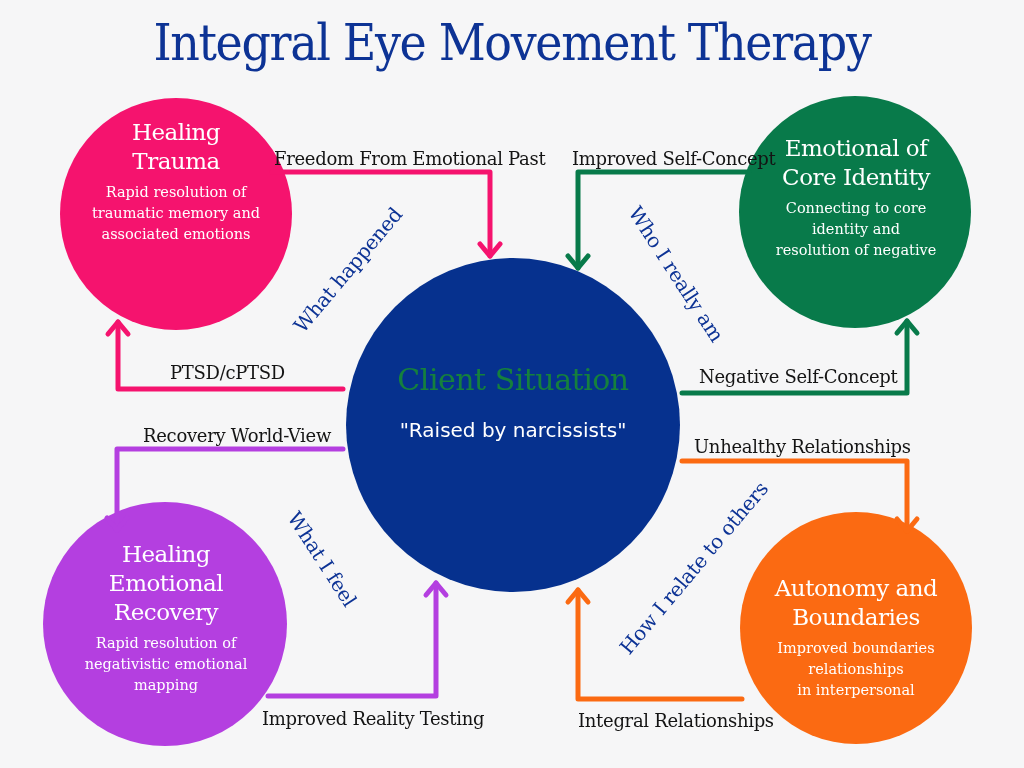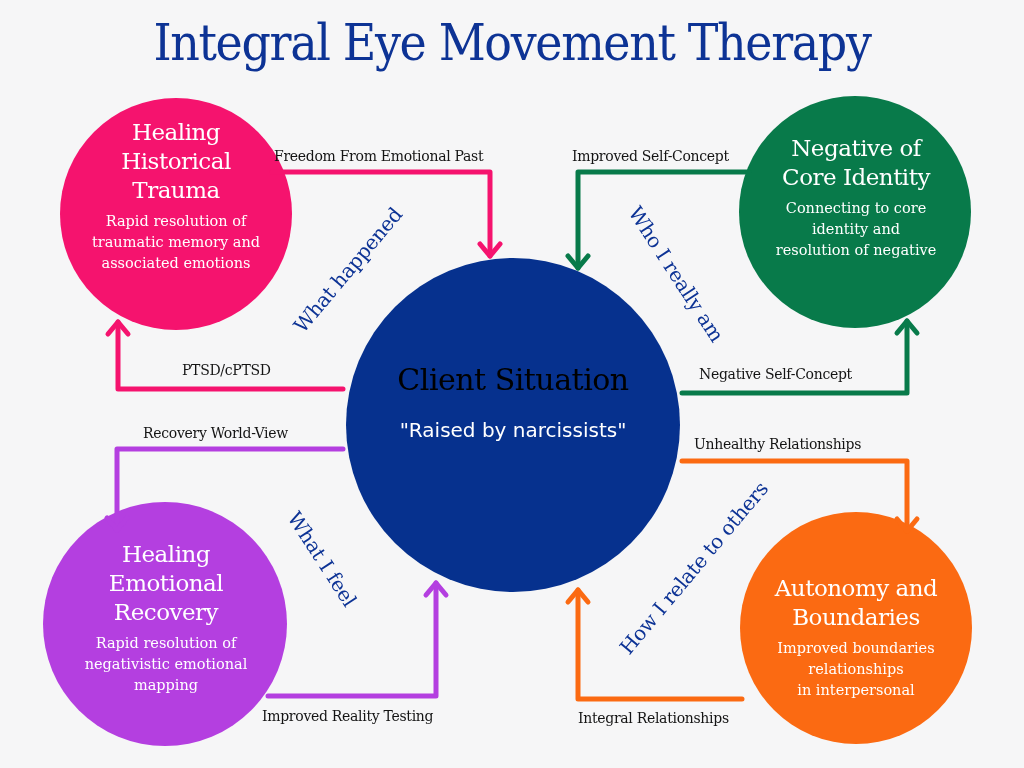--- a/index.html
+++ b/index.html
@@ -2,23 +2,23 @@
 <html><head>
 <meta charset="utf-8">
 <style>
   html, body { margin: 0; padding: 0; }
   body { width: 1024px; height: 768px; background: #f6f6f7; position: relative; overflow: hidden; font-family: "DejaVu Serif", serif; }
   #title { position: absolute; left: 0; top: 14px; width: 1024px; text-align: center; font-family: "DejaVu Serif", serif; font-size: 50px; color: #0d3395; letter-spacing: -1.5px; transform: scaleX(0.92); }
   svg#diagram { position: absolute; left: 0; top: 0; }
   .circle-text { position: absolute; color: #fff; text-align: center; font-family: "DejaVu Serif", serif; }
   .circle-title { font-size: 23px; line-height: 29px; letter-spacing: -0.5px; }
   .circle-desc { font-size: 14.5px; line-height: 21px; margin-top: 6px; }
-  .edge-label { position: absolute; font-family: "DejaVu Serif", serif; font-size: 14px; color: #141414; white-space: nowrap; letter-spacing: -0.3px; }
+  .edge-label { position: absolute; font-family: "DejaVu Serif", serif; font-size: 18px; color: #141414; white-space: nowrap; letter-spacing: -0.3px; }
   .diag-label { position: absolute; font-family: "DejaVu Serif", serif; font-size: 20px; color: #0d3395; white-space: nowrap; transform-origin: center center; letter-spacing: -0.3px; }
-  #center-title { position: absolute; left: 346px; top: 362px; width: 334px; text-align: center; color: #000000; font-family: "DejaVu Serif", serif; font-size: 30px; letter-spacing: -0.5px; }
+  #center-title { position: absolute; left: 346px; top: 362px; width: 334px; text-align: center; color: #15803d; font-family: "DejaVu Serif", serif; font-size: 30px; letter-spacing: -0.5px; }
   #center-sub { position: absolute; left: 346px; top: 418px; width: 334px; text-align: center; color: #fff; font-family: "DejaVu Sans", sans-serif; font-size: 20px; }
 </style>
 </head>
 <body>
 
 <div id="title">Integral Eye Movement Therapy</div>
 
 <svg id="diagram" width="1024" height="768" viewBox="0 0 1024 768">
 
   <circle cx="513" cy="425" r="167" fill="#06318e"></circle>
@@ -67,33 +67,32 @@
     <polyline points="568,602 578,590 588,602"></polyline>
   </g>
 </svg>
 
 <div id="center-title">Client Situation</div>
 <div id="center-sub">"Raised by narcissists"</div>
 
 <div class="circle-text" style="left:62px; top:118px; width:228px;">
   <div class="circle-title">
     <div>Healing</div>
-    <div>Historical</div>
     <div>Trauma</div>
   </div>
   <div class="circle-desc">
     <div>Rapid resolution of</div>
     <div>traumatic memory and</div>
     <div>associated emotions</div>
   </div>
 </div>
 
 <div class="circle-text" style="left:741px; top:134px; width:230px;">
   <div class="circle-title">
-    <div>Negative of</div>
+    <div>Emotional of</div>
     <div>Core Identity</div>
   </div>
   <div class="circle-desc">
     <div>Connecting to core</div>
     <div>identity and</div>
     <div>resolution of negative</div>
   </div>
 </div>
 
 <div class="circle-text" style="left:50px; top:540px; width:232px;">
@@ -115,21 +114,21 @@
     <div>Boundaries</div>
   </div>
   <div class="circle-desc">
     <div>Improved boundaries</div>
     <div>relationships</div>
     <div>in interpersonal</div>
   </div>
 </div>
 
 <div class="edge-label" style="left:274px; top:148px;">Freedom From Emotional Past</div>
-<div class="edge-label" style="left:170px; top:362px;margin-left:12px;">PTSD/cPTSD</div>
+<div class="edge-label" style="left:170px; top:362px;">PTSD/cPTSD</div>
 <div class="edge-label" style="left:572px; top:148px;">Improved Self-Concept</div>
 <div class="edge-label" style="left:699px; top:366px;">Negative Self-Concept</div>
 <div class="edge-label" style="left:143px; top:425px;">Recovery World-View</div>
 <div class="edge-label" style="left:262px; top:708px;">Improved Reality Testing</div>
 <div class="edge-label" style="left:694px; top:436px;">Unhealthy Relationships</div>
 <div class="edge-label" style="left:578px; top:710px;">Integral Relationships</div>
 
 <div class="diag-label" style="left:270px; top:258px; transform: rotate(-50deg);">What happened</div>
 <div class="diag-label" style="left:598px; top:262px; transform: rotate(57deg);">Who I really am</div>
 <div class="diag-label" style="left:268px; top:547px; transform: rotate(57deg);">What I feel</div>

